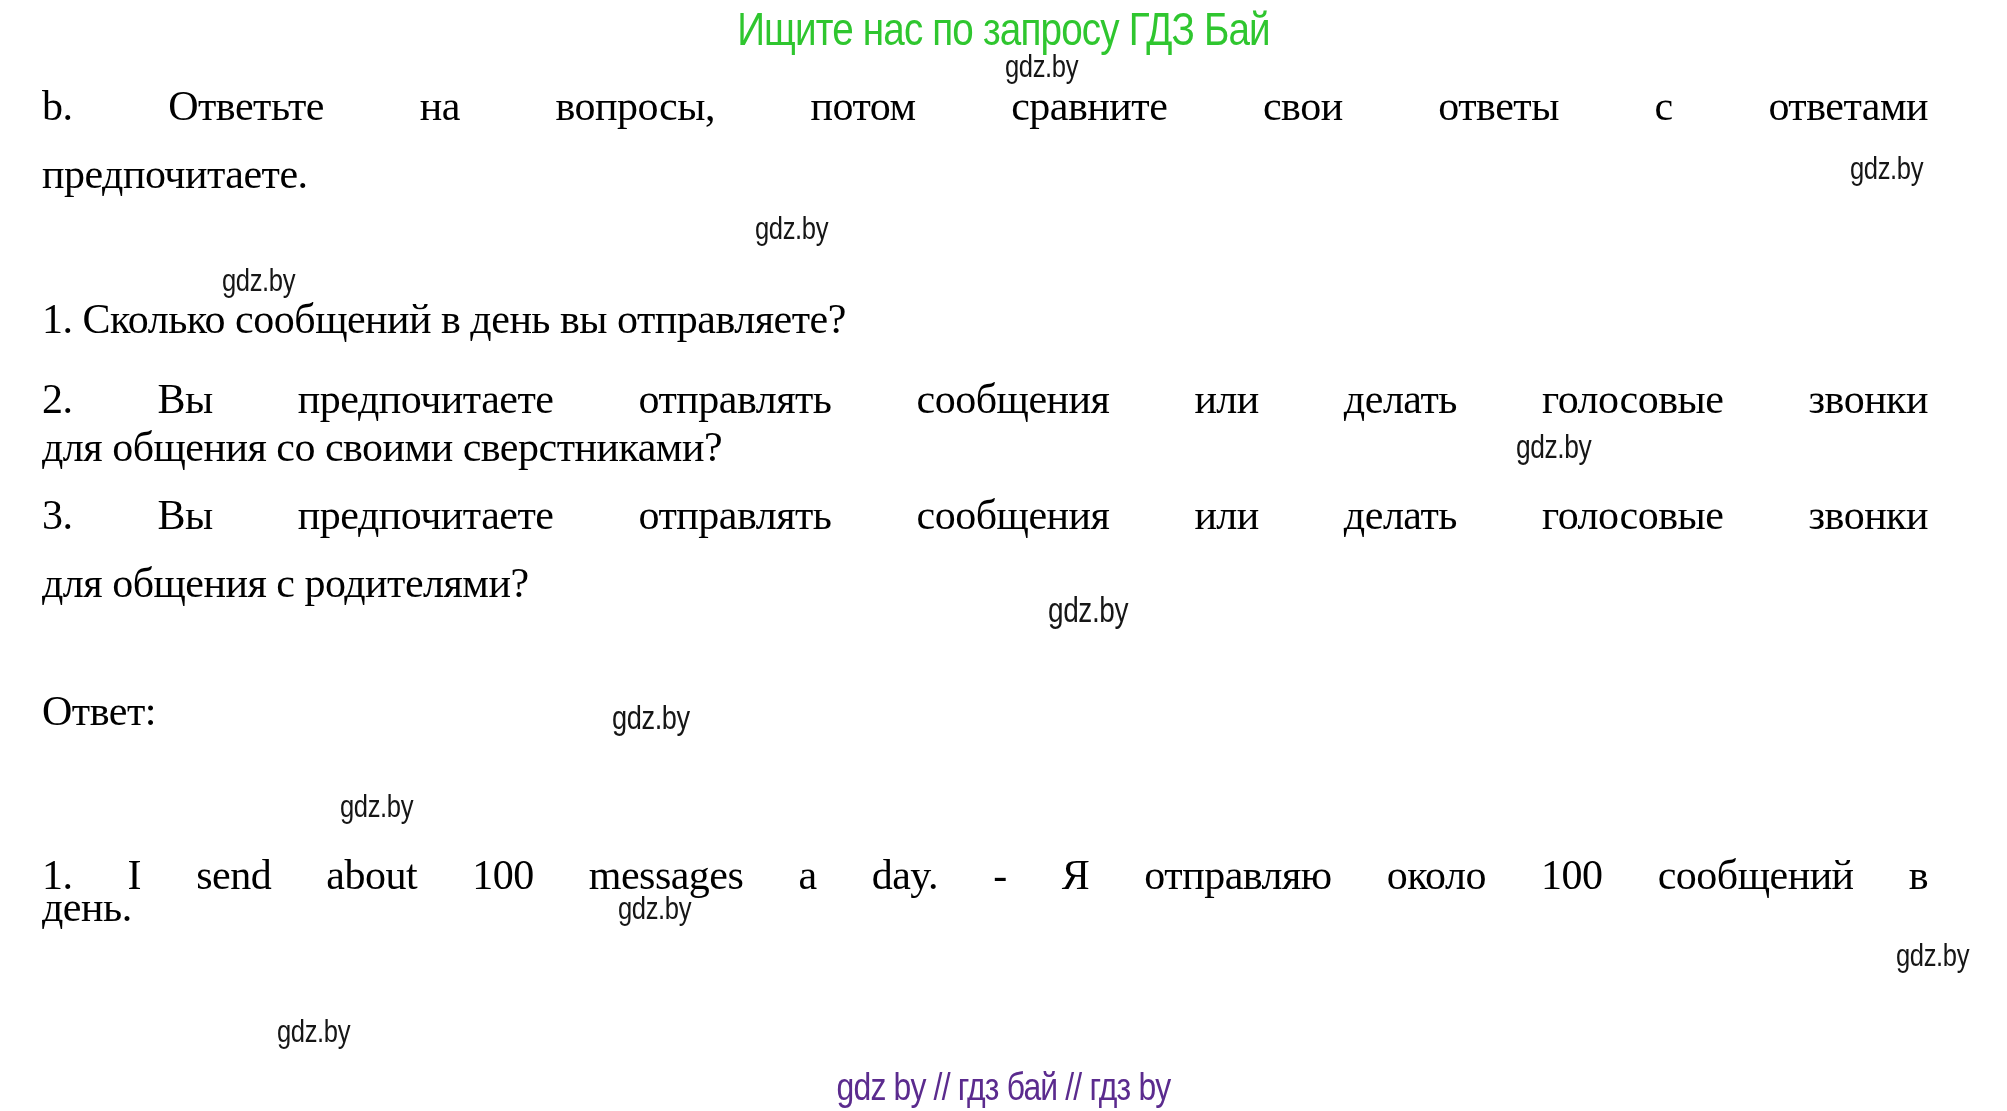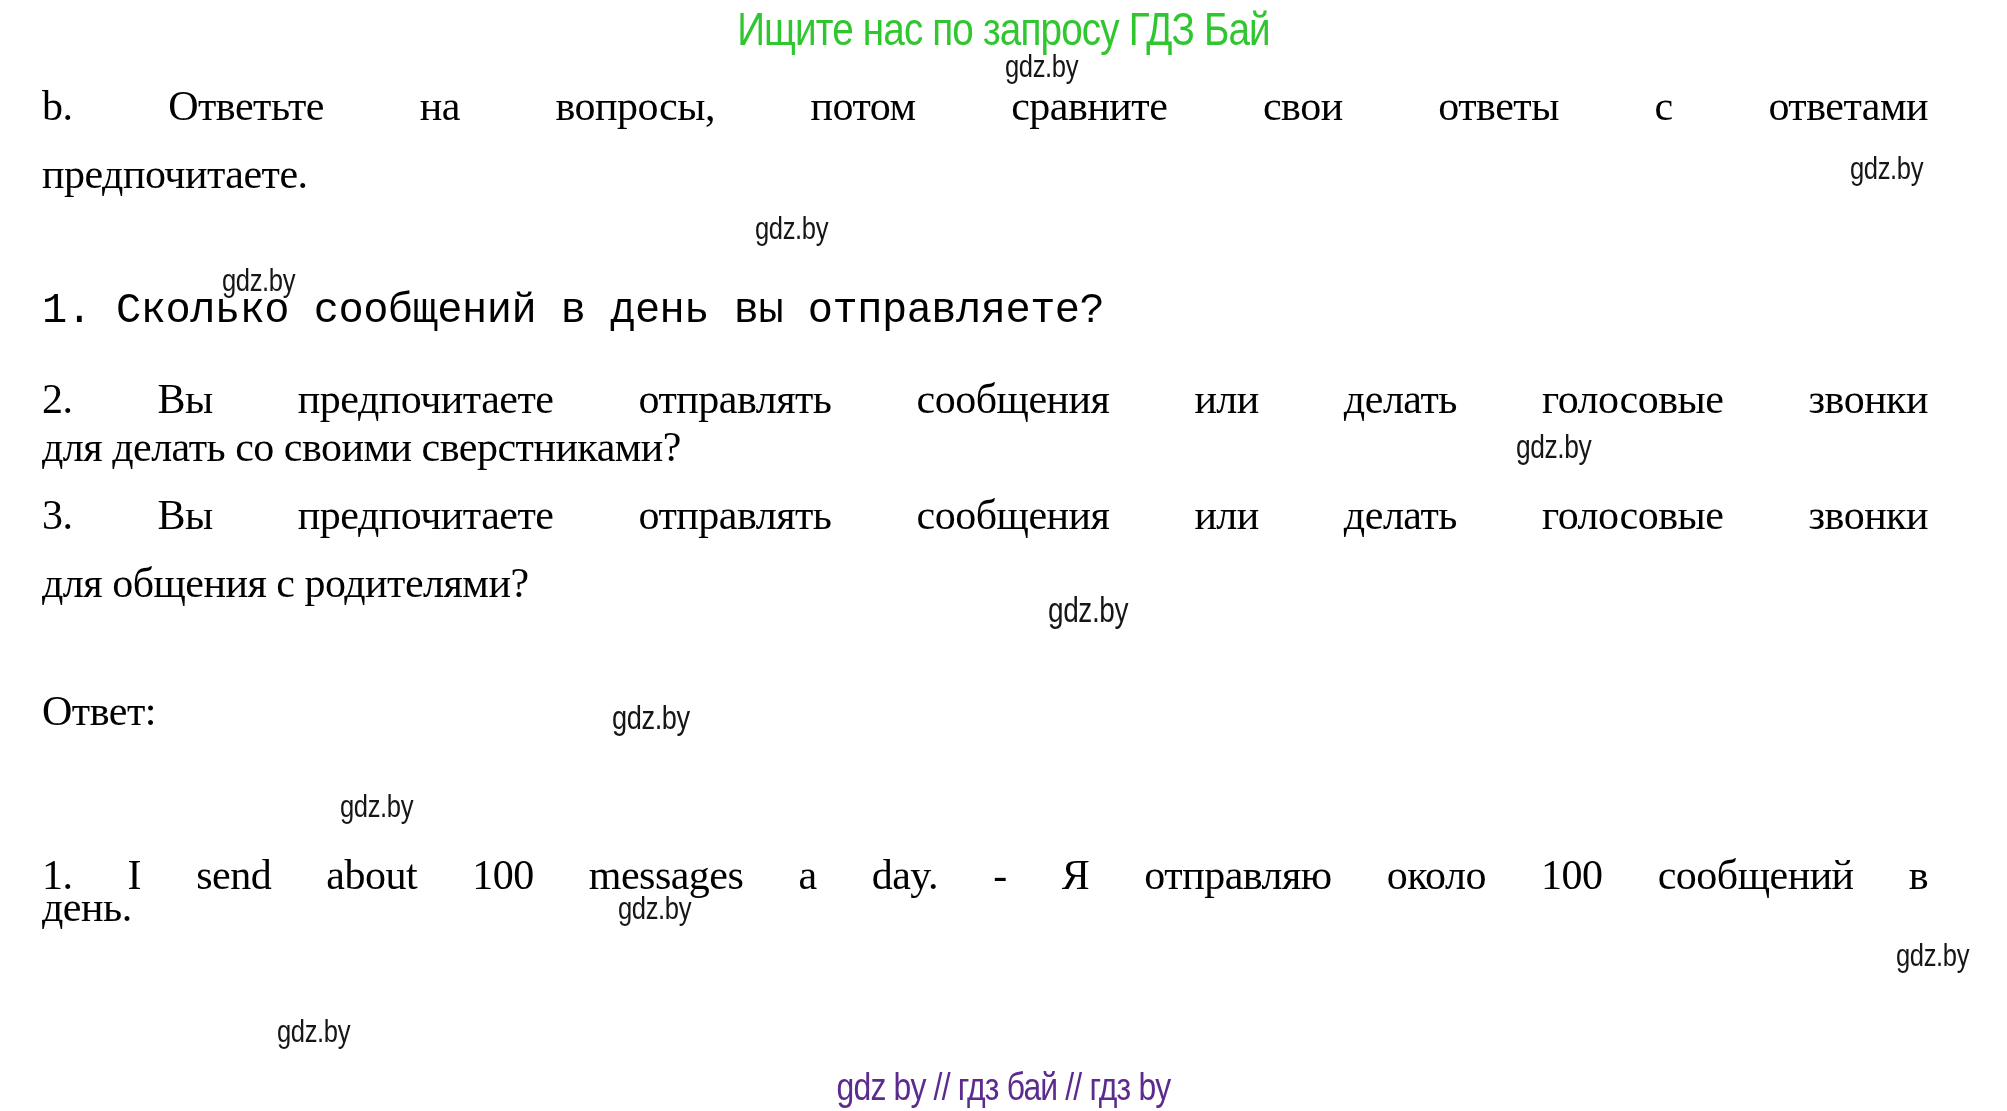--- a/index.html
+++ b/index.html
@@ -29,21 +29,21 @@
     letter-spacing:-0.5px;
   }
   .just{
     white-space:normal;
     text-align:justify;
     -moz-text-align-last:justify;
     text-align-last:justify;
   }
   .t-l1{top:85px;}
   .t-l2{top:153px;}
-  .q-1{top:290px;font-family:Liberation Mono, monospace;}
+  .q-1{top:298px;}
   .q-2a{top:378px;}
   .q-2b{top:426px;}
   .q-3a{top:494px;}
   .q-3b{top:562px;}
   .ans-h{top:690px;}
   .a-1a{top:854px;}
   .a-1b{top:886px;}
   .a-2{top:954px;}
   
   .wm{
@@ -70,21 +70,21 @@
 
 <div class="page">
 
   <div class="promo" style="color: rgb(47, 198, 47);">Ищите нас по запросу ГДЗ Бай</div>
 
   <div class="line just t-l1">b. Ответьте на вопросы, потом сравните свои ответы с ответами</div>
   <div class="line t-l2">предпочитаете.</div>
 
   <div class="line q-1">1. Сколько сообщений в день вы отправляете?</div>
   <div class="line just q-2a">2. Вы предпочитаете отправлять сообщения или делать голосовые звонки</div>
-  <div class="line q-2b">для делать со своими сверстниками?</div>
+  <div class="line q-2b">для общения со своими сверстниками?</div>
   <div class="line just q-3a">3. Вы предпочитаете отправлять сообщения или делать голосовые звонки</div>
   <div class="line ans-h">Ответ:</div>
 
   <div class="line q-3b">для общения с родителями?</div>
   <div class="line just a-1a">1. I send about 100 messages a day. - Я отправляю около 100 сообщений в</div>
   <div class="line a-1b">день.</div>
 
   <div id="wm-layer">
       <span class="wm" style="left: 1005px; top: 48px; font-size: 32px; color: rgb(22, 22, 22);">gdz.by</span>
       <span class="wm" style="left: 1850px; top: 150px; font-size: 32px; color: rgb(22, 22, 22);">gdz.by</span>

